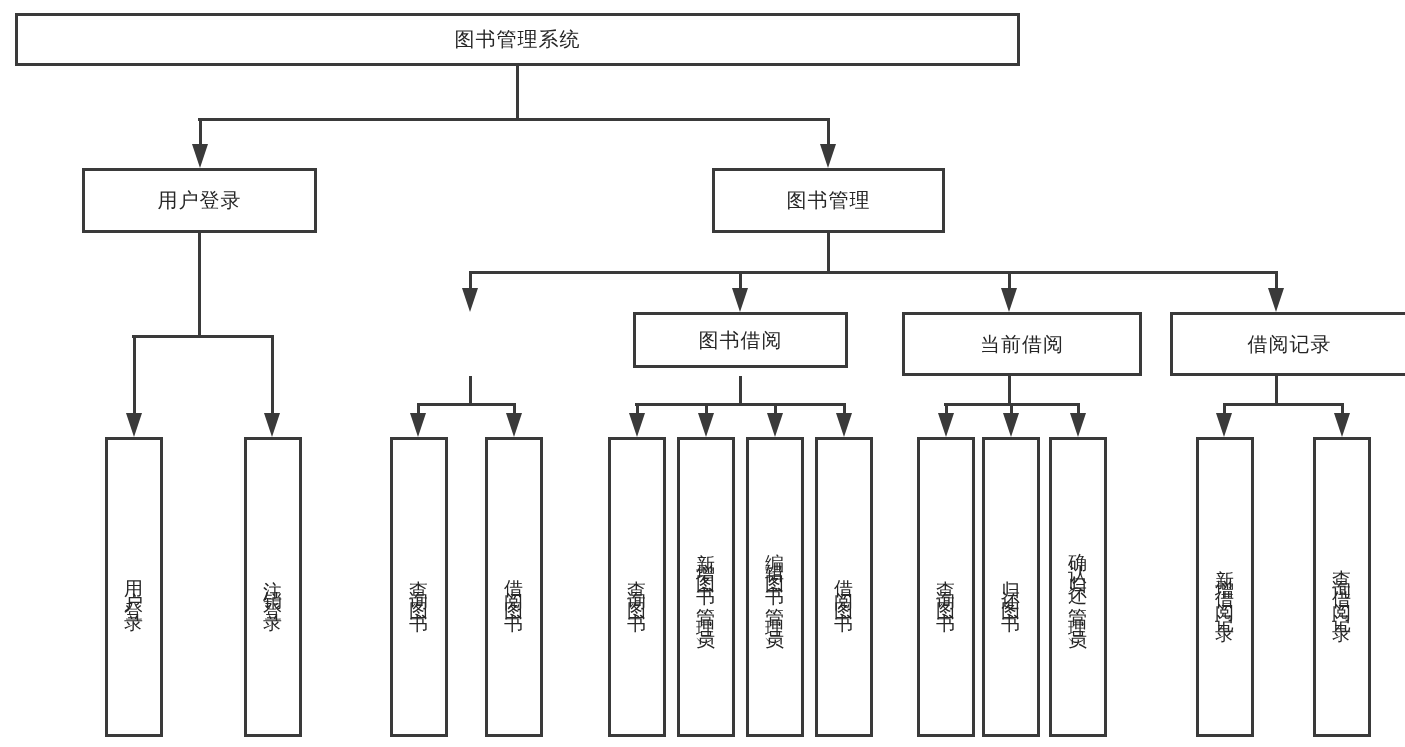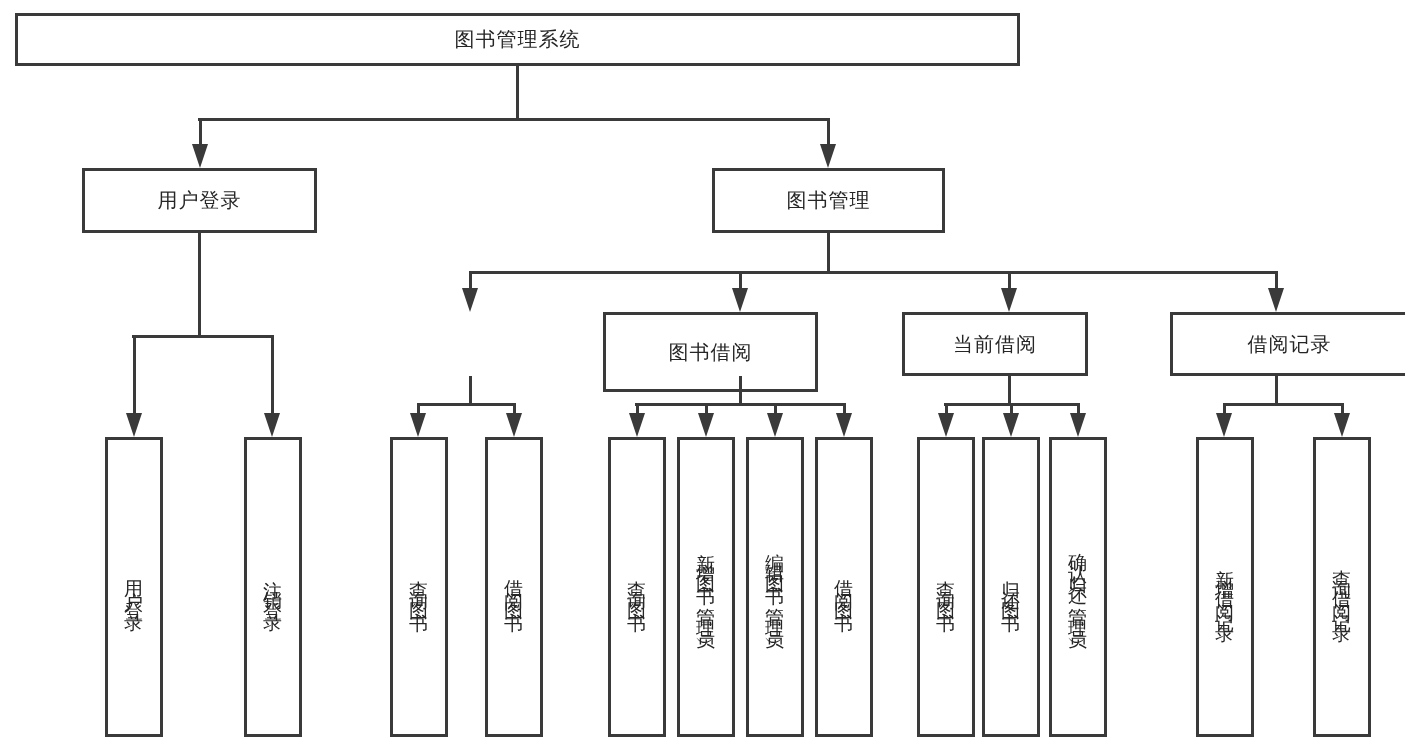--- a/index.html
+++ b/index.html
@@ -43,23 +43,23 @@
 
 <div class="canvas">
 
   <div class="node" style="left:15px; top:13px; width:1005px; height:53px;">图书管理系统</div>
 
   <div class="node" style="left:82px; top:168px; width:235px; height:65px;">用户登录</div>
 
   <div class="node" style="left:712px; top:168px; width:233px; height:65px;text-align:center;">图书管理</div>
 
 
-  <div class="node" style="left:603px; top:312px; width:215px; height:80px;font-family:Liberation Mono, monospace;">图书借阅</div>
+  <div class="node" style="left:633px; top:312px; width:215px; height:56px;font-family:Liberation Mono, monospace;">图书借阅</div>
 
-  <div class="node" style="left:902px; top:312px; width:186px; height:64px;">当前借阅</div>
+  <div class="node" style="left:902px; top:312px; width:240px; height:64px;">当前借阅</div>
 
   <div class="node" style="left:1170px; top:312px; width:239px; height:64px;">借阅记录</div>
 
   <div class="node leaf" style="left:105px;">
     <span class="vtext">用户登录</span>
   </div>
   <div class="node leaf" style="left:244px;">
     <span class="vtext">注销登录</span>
   </div>
 

